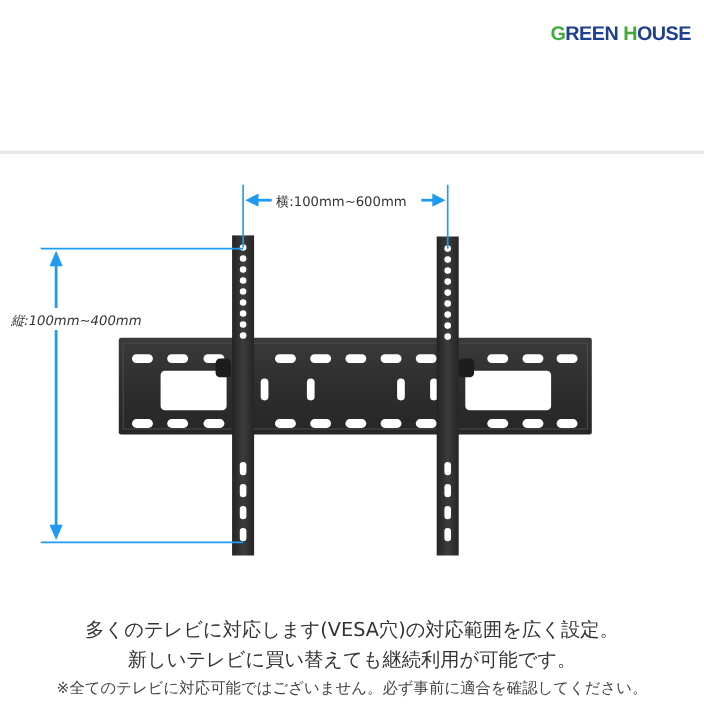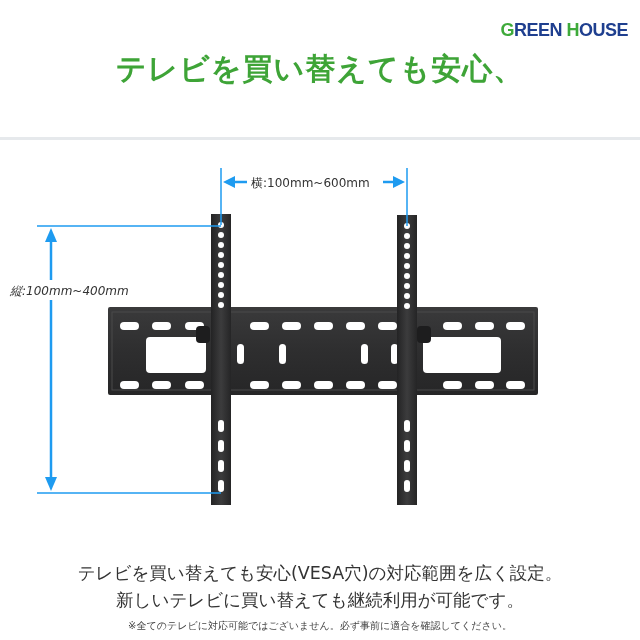--- a/index.html
+++ b/index.html
@@ -6,29 +6,28 @@
   body { width:640px; height:640px; background:#ffffff; position:relative; overflow:hidden; font-family:"DejaVu Sans", sans-serif; }
   .brand { position:absolute; top:8px; right:12px; font-family:"Liberation Sans", sans-serif; font-weight:bold; font-size:18px; letter-spacing:-0.5px; color:#1f3f8f;margin-top:12px; }
   .brand .g { color:#3eaa3a; }
   .headline { position:absolute; top:48px; left:0; width:640px; text-align:center; color:#3ea437; font-size:30px; line-height:42px; font-weight:bold; letter-spacing:1px; }
   .divider { position:absolute; top:137px; left:0; width:640px; height:3px; background:#e6e9ec; }
   .diagram { position:absolute; left:0; top:0; width:640px; height:640px; }
   .dim-label { position:absolute; font-size:12px; color:#333; white-space:nowrap; font-family:"DejaVu Sans", sans-serif;text-align:center; }
   .desc { position:absolute; left:0; width:640px; text-align:center; color:#333; }
   .desc1 { top:561px; font-size:17.5px; line-height:24px; }
   .desc2 { top:589px; font-size:17.5px; line-height:24px;font-family:Liberation Mono, monospace; }
-  .note { top:619px; font-size:10px; line-height:14px; color:#444; }
+  .note { top:619px; font-size:14px; line-height:14px; color:#444; }
 </style>
 </head>
 <body>
 
 <div class="brand"><span class="g">G</span><span>REEN </span><span class="g">H</span><span>OUSE</span></div>
 
 <div class="headline">
-  <div>テレビを買い替えても安心、</div>
 </div>
 
 <div class="divider"></div>
 
 <svg class="diagram" viewBox="0 0 640 640" xmlns="http://www.w3.org/2000/svg">
   <defs>
     <linearGradient id="plateG" x1="0" y1="0" x2="0" y2="1">
       <stop offset="0" stop-color="#3a3a3b"></stop>
       <stop offset="0.5" stop-color="#2e2e2f"></stop>
       <stop offset="1" stop-color="#262627"></stop>
@@ -135,15 +134,15 @@
     <line x1="51" y1="238" x2="51" y2="280" stroke-width="2.5"></line>
     <polygon points="51,228 45,242 57,242" stroke="none"></polygon>
     <line x1="51" y1="300" x2="51" y2="480" stroke-width="2.5"></line>
     <polygon points="51,491 45,477 57,477" stroke="none"></polygon>
   </g>
 </svg>
 
 <div class="dim-label" style="left:251px; top:175px;">横:100mm~600mm</div>
 <div class="dim-label" style="left:10px; top:283px; background:#fff;font-style:italic;">縦:100mm~400mm</div>
 
-<div class="desc desc1">テレビを買い替えても安心(VESA穴)の対応範囲を広く設定。</div>
+<div class="desc desc1">多くのテレビに対応します(VESA穴)の対応範囲を広く設定。</div>
 <div class="desc desc2">新しいテレビに買い替えても継続利用が可能です。</div>
 <div class="desc note">※全てのテレビに対応可能ではございません。必ず事前に適合を確認してください。</div>
 
 </body></html>

